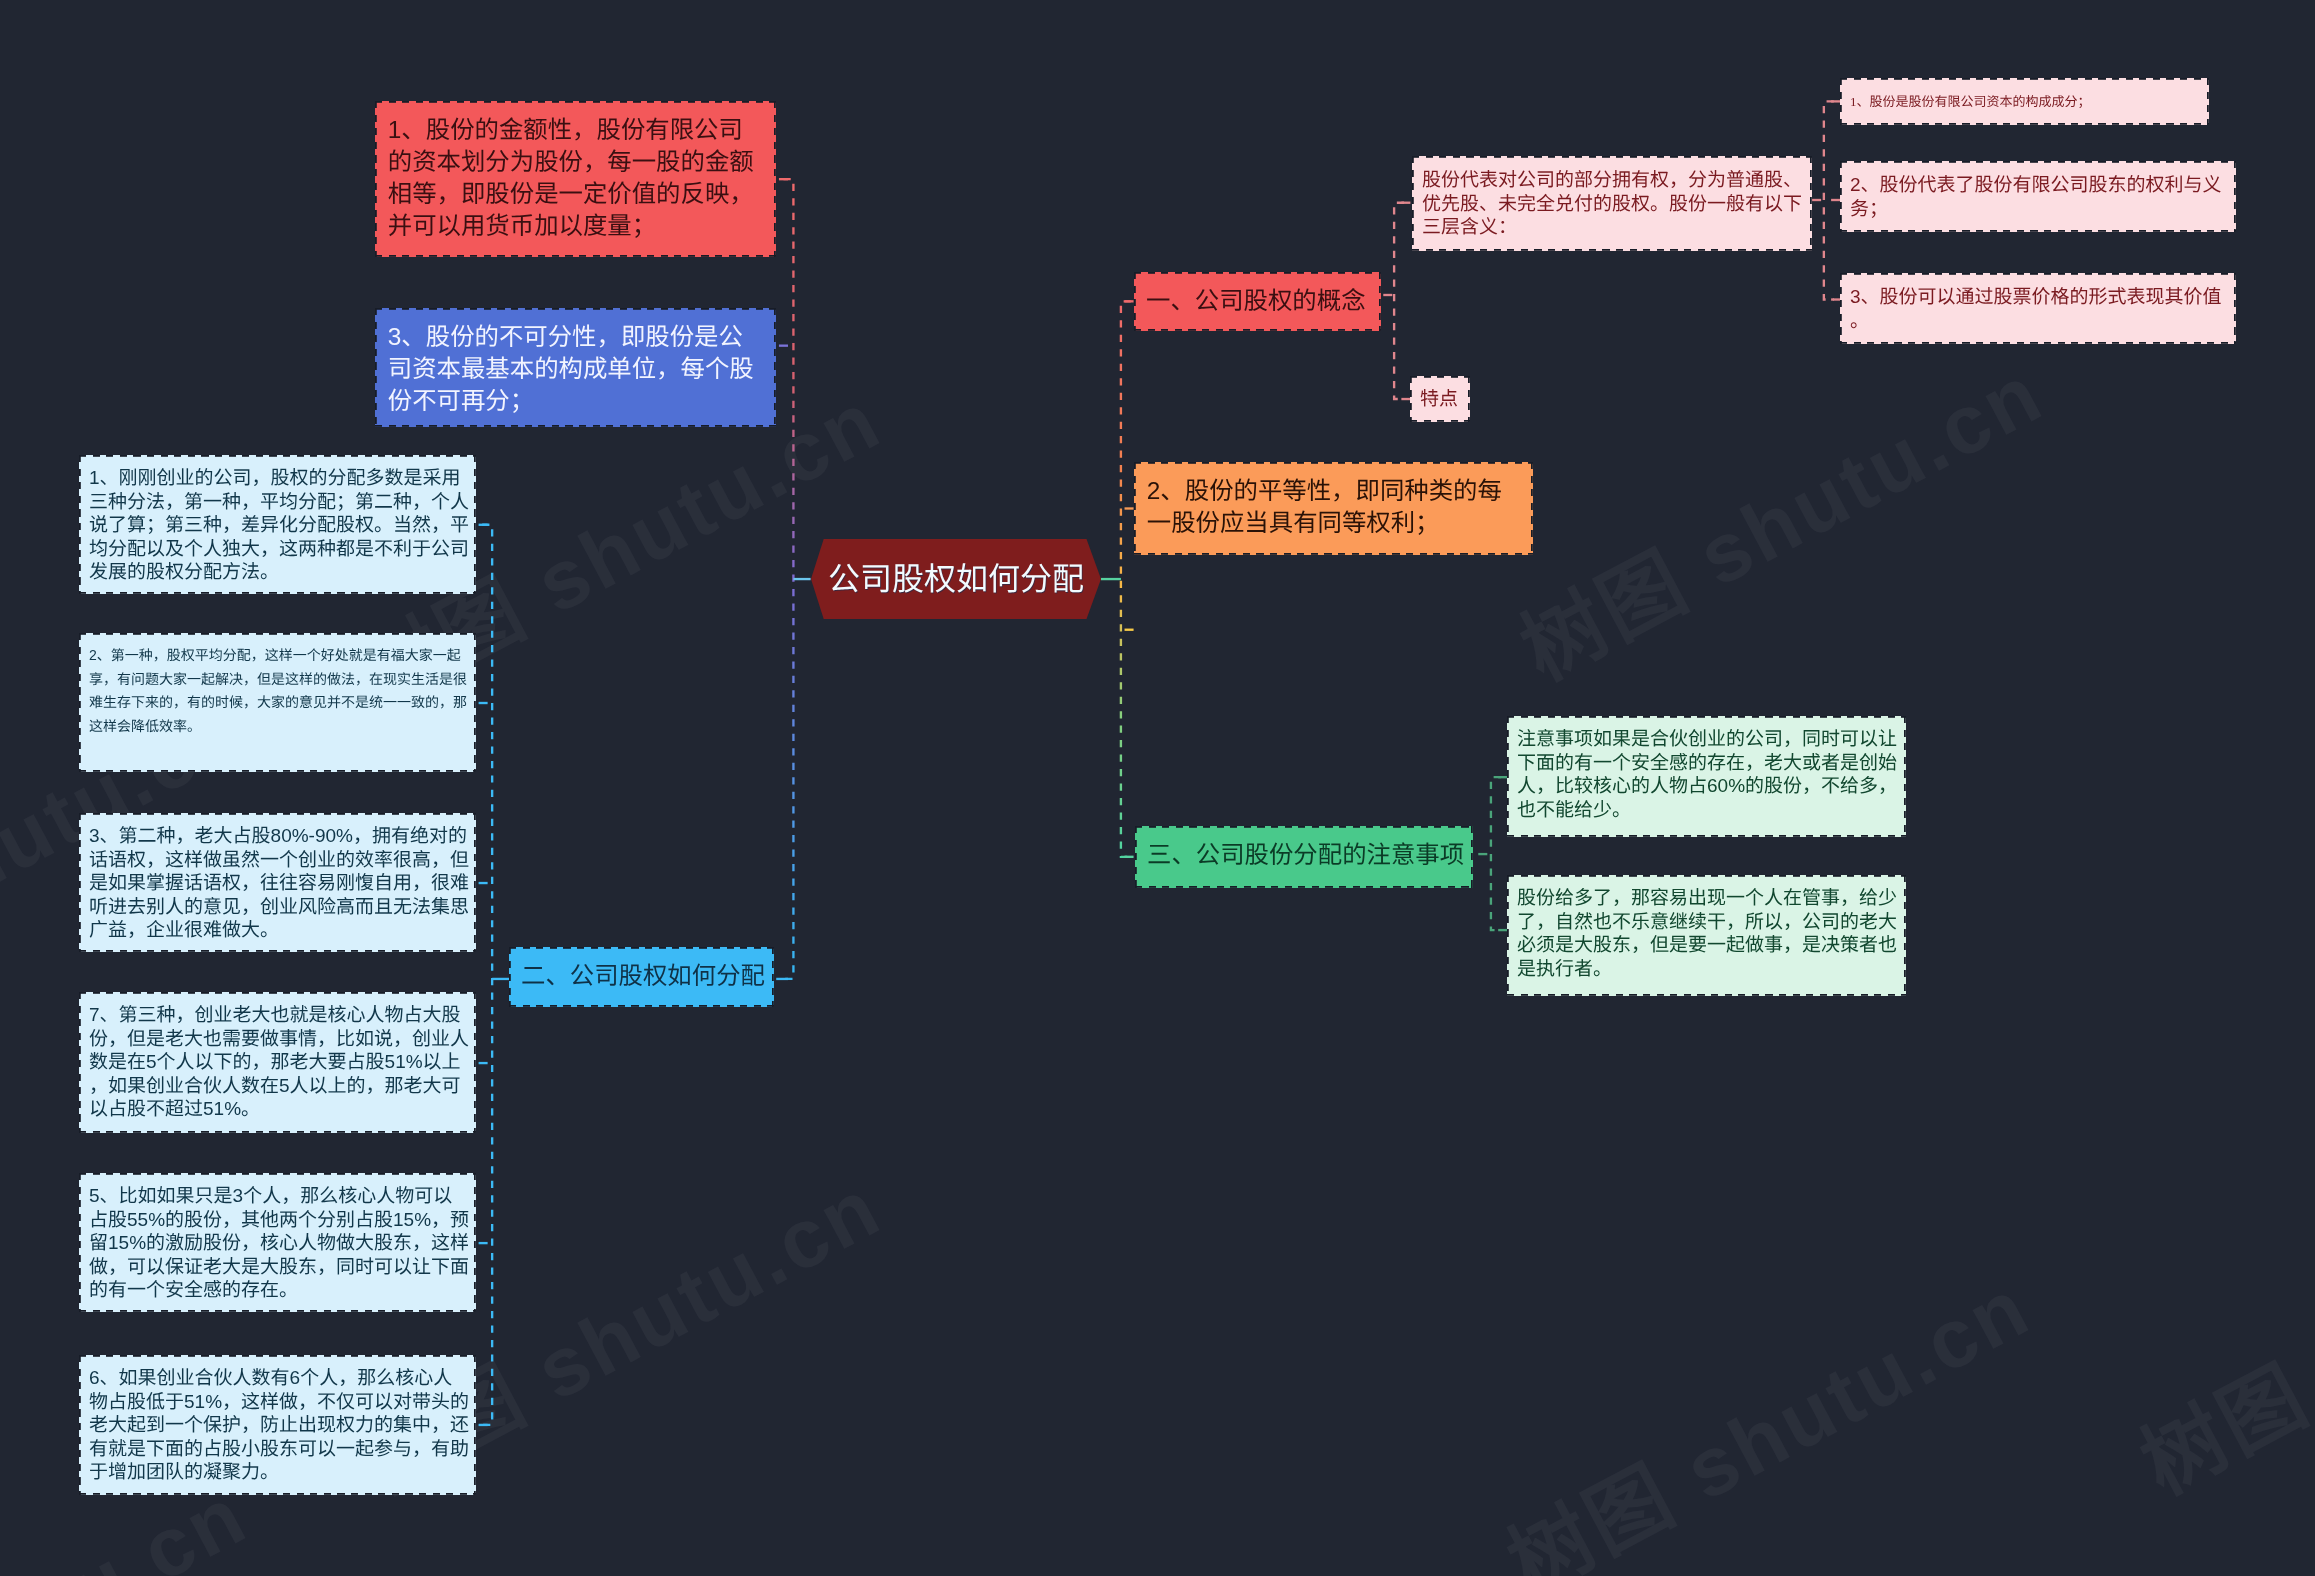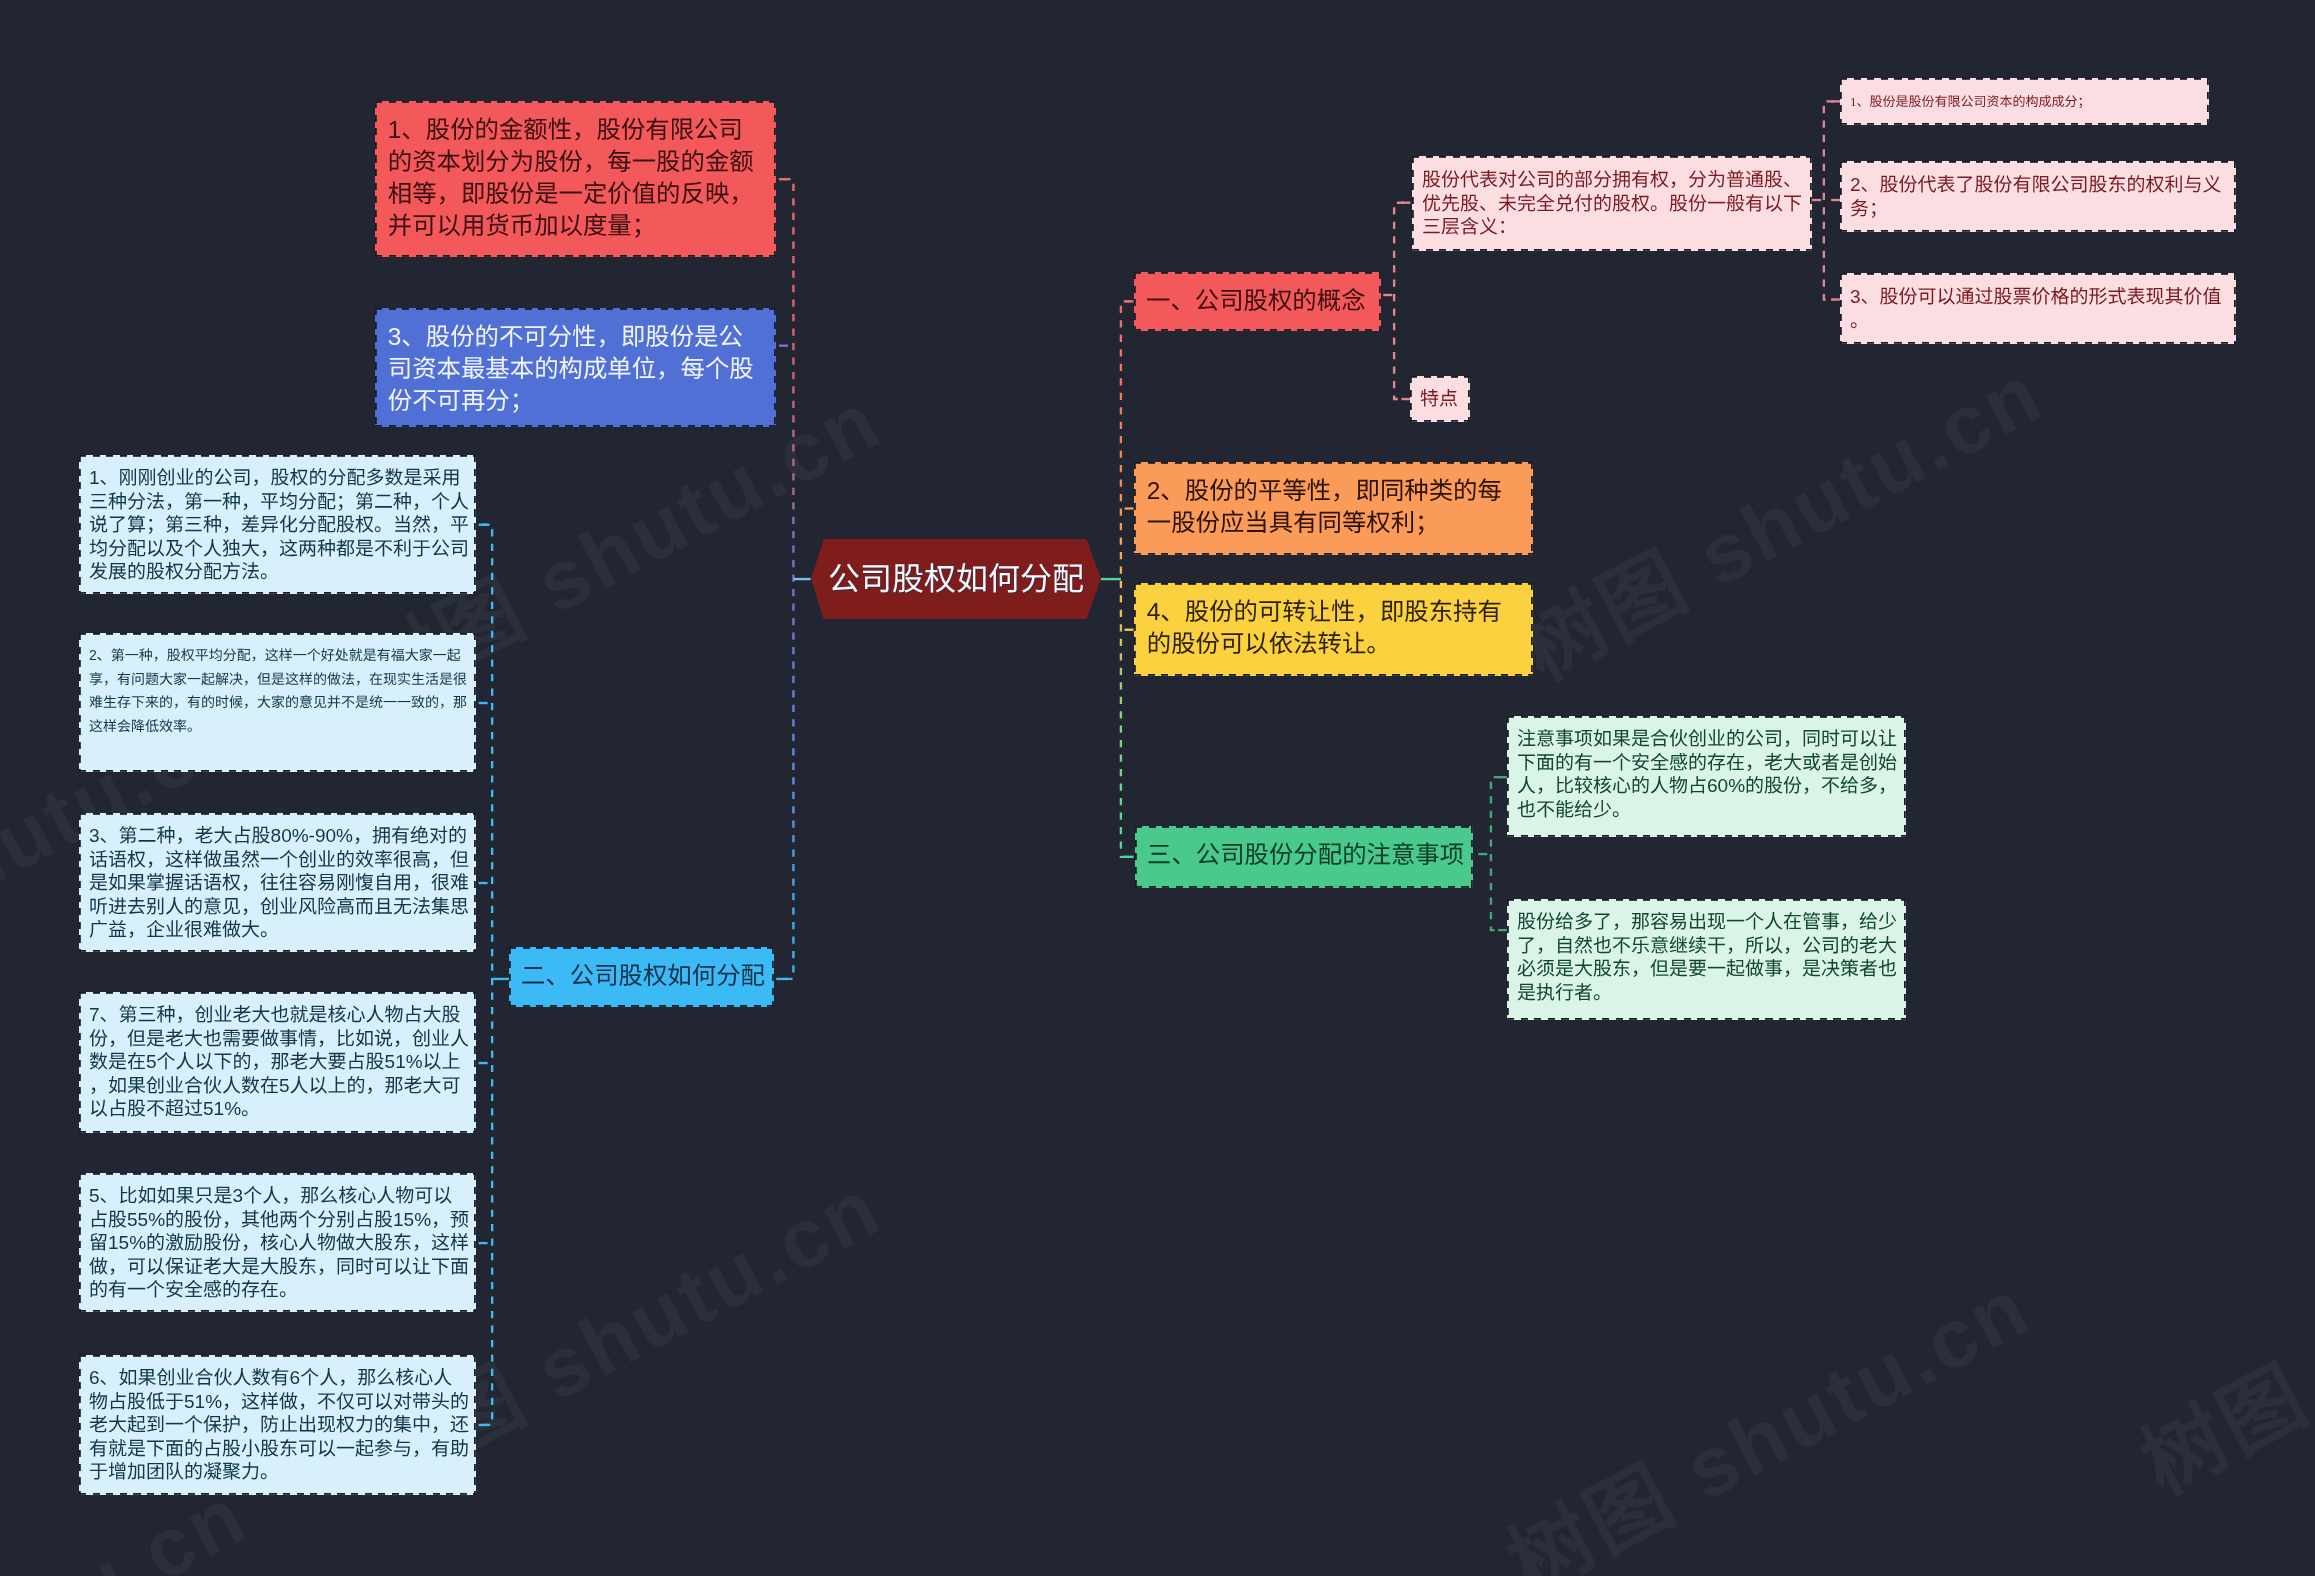--- a/index.html
+++ b/index.html
@@ -104,33 +104,32 @@
 <path d="M 529 1374 L 539 1374" stroke="#3cbaf6" stroke-width="2.6" stroke-linecap="butt" fill="none"></path>
 <path d="M 529 1575 L 539 1575" stroke="#3cbaf6" stroke-width="2.6" stroke-linecap="butt" fill="none"></path>
 <path d="M 1659 859 L 1648 859 L 1648 1028 L 1659 1028" stroke="#4aa47a" stroke-width="2.6" stroke-linecap="butt" stroke-linejoin="miter" fill="none" stroke-dasharray="8 8"></path>
 <path d="M 1634 944 L 1644 944" stroke="#4aa47a" stroke-width="2.6" stroke-linecap="butt" fill="none"></path>
 <path d="M 1656 859 L 1666 859" stroke="#4aa47a" stroke-width="2.6" stroke-linecap="butt" fill="none"></path>
 <path d="M 1656 1028 L 1666 1028" stroke="#4aa47a" stroke-width="2.6" stroke-linecap="butt" fill="none"></path>
   </svg>
   <div class="node" style="left:375px;top:101px;width:401px;height:156px;background-color:#f3585a;color:#3a0f11;font-size:24.4px;line-height:32px;padding:11.8px 11px 11.8px 11.8px;"><span class="txt">1、股份的金额性，股份有限公司的资本划分为股份，每一股的金额相等，即股份是一定价值的反映，并可以用货币加以度量；</span></div>
   <div class="node" style="left:375px;top:308px;width:401px;height:119px;background-color:#5070d5;color:#f2f4ff;font-size:24.4px;line-height:32px;padding:11.8px 11px 11.8px 11.8px;"><span class="txt">3、股份的不可分性，即股份是公司资本最基本的构成单位，每个股份不可再分；</span></div>
   <div class="node" style="left:1134px;top:462px;width:399px;height:93px;background-color:#fb9b59;color:#2a1207;font-size:24.4px;line-height:32px;padding:11.8px 11px 11.8px 11.8px;"><span class="txt">2、股份的平等性，即同种类的每一股份应当具有同等权利；</span></div>
-  <div class="node" style="left:1134px;top:583px;width:399px;height:93px;background-color:#fcd13f;color:#2b2304;font-size:24.4px;line-height:32px;padding:11.8px 11px 11.8px 11.8px;"><span class="txt">4、股份的可转让性，即股东持有的股份可以依法转让。</span></div>
   <div class="node" style="left:79px;top:455px;width:397px;height:139px;background-color:#d8f0fc;color:#11374a;font-size:19px;line-height:23.5px;padding:10px 4.5px 10px 9px;"><span class="txt">1、刚刚创业的公司，股权的分配多数是采用三种分法，第一种，平均分配；第二种，个人说了算；第三种，差异化分配股权。当然，平均分配以及个人独大，这两种都是不利于公司发展的股权分配方法。</span></div>
   <div class="node" style="left:79px;top:633px;width:397px;height:139px;background-color:#d8f0fc;color:#11374a;font-size:14px;line-height:23.5px;padding:10px 4.5px 10px 9px;"><span class="txt">2、第一种，股权平均分配，这样一个好处就是有福大家一起享，有问题大家一起解决，但是这样的做法，在现实生活是很难生存下来的，有的时候，大家的意见并不是统一一致的，那这样会降低效率。</span></div>
   <div class="node" style="left:79px;top:813px;width:397px;height:139px;background-color:#d8f0fc;color:#11374a;font-size:19px;line-height:23.5px;padding:10px 4.5px 10px 9px;"><span class="txt">3、第二种，老大占股80%-90%，拥有绝对的话语权，这样做虽然一个创业的效率很高，但是如果掌握话语权，往往容易刚愎自用，很难听进去别人的意见，创业风险高而且无法集思广益，企业很难做大。</span></div>
   <div class="node" style="left:79px;top:992px;width:397px;height:141px;background-color:#d8f0fc;color:#11374a;font-size:19px;line-height:23.5px;padding:10px 4.5px 10px 9px;"><span class="txt">7、第三种，创业老大也就是核心人物占大股份，但是老大也需要做事情，比如说，创业人数是在5个人以下的，那老大要占股51%以上，如果创业合伙人数在5人以上的，那老大可以占股不超过51%。</span></div>
   <div class="node" style="left:79px;top:1173px;width:397px;height:139px;background-color:#d8f0fc;color:#11374a;font-size:19px;line-height:23.5px;padding:10px 4.5px 10px 9px;"><span class="txt">5、比如如果只是3个人，那么核心人物可以占股55%的股份，其他两个分别占股15%，预留15%的激励股份，核心人物做大股东，这样做，可以保证老大是大股东，同时可以让下面的有一个安全感的存在。</span></div>
   <div class="node" style="left:79px;top:1355px;width:397px;height:140px;background-color:#d8f0fc;color:#11374a;font-size:19px;line-height:23.5px;padding:10px 4.5px 10px 9px;"><span class="txt">6、如果创业合伙人数有6个人，那么核心人物占股低于51%，这样做，不仅可以对带头的老大起到一个保护，防止出现权力的集中，还有就是下面的占股小股东可以一起参与，有助于增加团队的凝聚力。</span></div>
   <div class="node" style="left:1412px;top:156px;width:400px;height:95px;background-color:#fcdee2;color:#7a1a20;font-size:19px;line-height:23.5px;padding:11px 3.6px 11px 9px;"><span class="txt">股份代表对公司的部分拥有权，分为普通股、优先股、未完全兑付的股权。股份一般有以下三层含义：</span></div>
   <div class="node" style="left:1840px;top:78px;width:369px;height:47px;background-color:#fcdee2;color:#7a1a20;font-size:13px;line-height:23.5px;padding:11px 3.6px 11px 9px;font-family:Liberation Serif, serif;"><span class="txt">1、股份是股份有限公司资本的构成成分；</span></div>
   <div class="node" style="left:1840px;top:161px;width:396px;height:71px;background-color:#fcdee2;color:#7a1a20;font-size:19px;line-height:23.5px;padding:11px 3.6px 11px 9px;"><span class="txt">2、股份代表了股份有限公司股东的权利与义务；</span></div>
   <div class="node" style="left:1840px;top:273px;width:396px;height:71px;background-color:#fcdee2;color:#7a1a20;font-size:19px;line-height:23.5px;padding:11px 3.6px 11px 9px;"><span class="txt">3、股份可以通过股票价格的形式表现其价值。</span></div>
   <div class="node" style="left:1507px;top:716px;width:399px;height:121px;background-color:#daf4e6;color:#11472f;font-size:19px;line-height:23.5px;padding:10px 6.3px 10px 9px;"><span class="txt">注意事项如果是合伙创业的公司，同时可以让下面的有一个安全感的存在，老大或者是创始人，比较核心的人物占60%的股份，不给多，也不能给少。</span></div>
-  <div class="node" style="left:1507px;top:899px;width:399px;height:121px;background-color:#daf4e6;color:#11472f;font-size:19px;line-height:23.5px;padding:10px 6.3px 10px 9px;"><span class="txt">股份给多了，那容易出现一个人在管事，给少了，自然也不乐意继续干，所以，公司的老大必须是大股东，但是要一起做事，是决策者也是执行者。</span></div>
+  <div class="node" style="left:1507px;top:875px;width:399px;height:121px;background-color:#daf4e6;color:#11472f;font-size:19px;line-height:23.5px;padding:10px 6.3px 10px 9px;"><span class="txt">股份给多了，那容易出现一个人在管事，给少了，自然也不乐意继续干，所以，公司的老大必须是大股东，但是要一起做事，是决策者也是执行者。</span></div>
   <div class="title" style="left:1134px;top:272px;width:247px;height:59px;background-color:#f3585a;color:#3a0f11;font-size:24.4px;line-height:32px;padding:11.8px 12.7px 11.8px 11px;"><span class="txt">一、公司股权的概念</span></div>
   <div class="title" style="left:509px;top:947px;width:265px;height:60px;background-color:#3cbaf6;color:#0f3147;font-size:24.4px;line-height:32px;padding:11.8px 12.7px 11.8px 11px;"><span class="txt">二、公司股权如何分配</span></div>
   <div class="title" style="left:1135px;top:826px;width:338px;height:62px;background-color:#49c98b;color:#0b3b26;font-size:24.4px;line-height:32px;padding:11.8px 12.7px 11.8px 11px;"><span class="txt">三、公司股份分配的注意事项</span></div>
   <div class="title" style="left:1410px;top:376px;width:60px;height:46px;background-color:#fcdee2;color:#7a1a20;font-size:19px;line-height:23.5px;padding:10px 9px 10px 9px;"><span class="txt">特点</span></div>
   <div class="root-node" style="left:811px;top:539px;width:290px;height:80px;">
       <span class="txt">公司股权如何分配</span>
     </div>
 </div>
 
 

